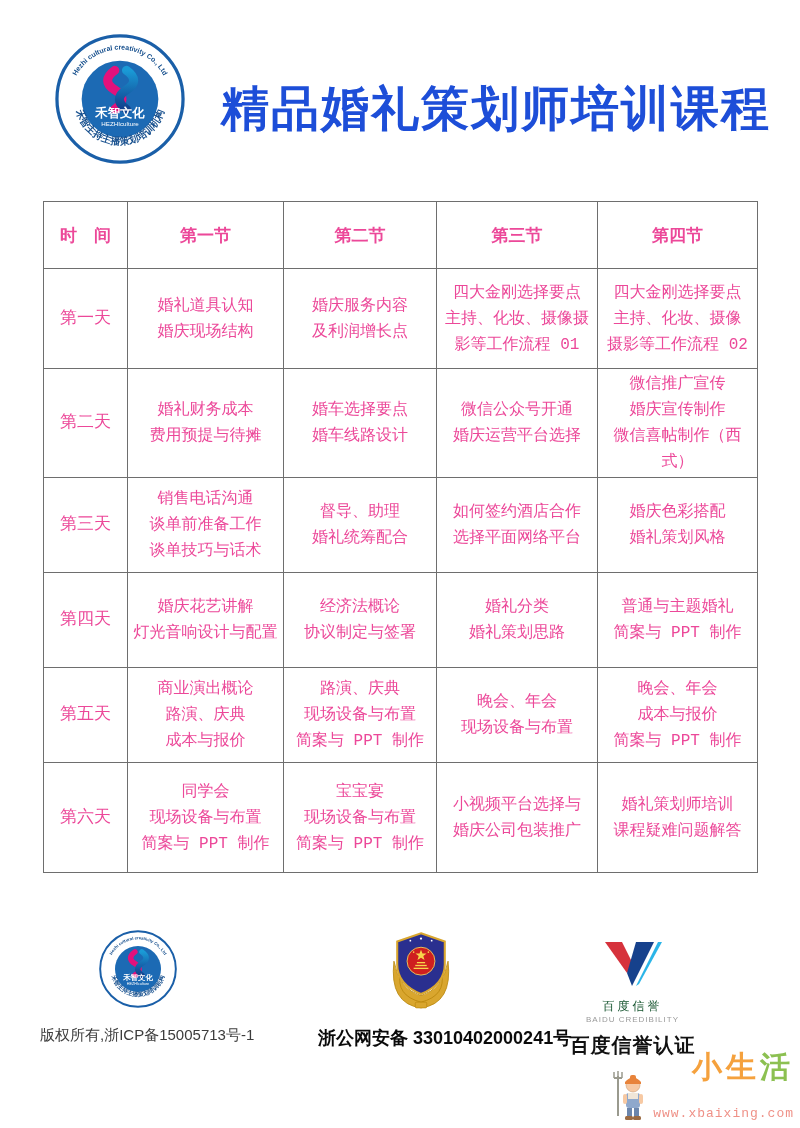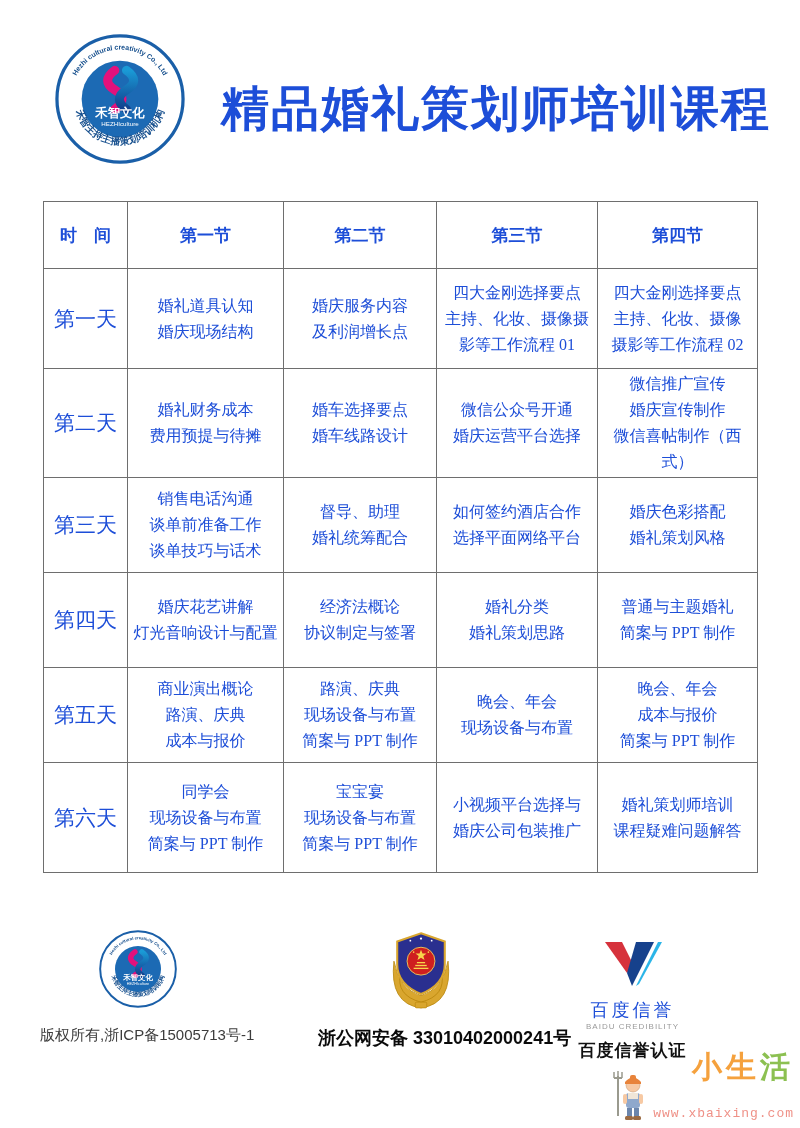--- a/index.html
+++ b/index.html
@@ -15,51 +15,51 @@
   .page-title {
     position:absolute; left:171px; top:78px; width:600px; height:62px;
     line-height:62px; text-align:right; font-size:48px; font-weight:bold;
     color:#1d4ed8; letter-spacing:2px; font-family:"Liberation Sans", sans-serif;
     white-space:nowrap;
   }
   
   .tbl-wrap { position:absolute; left:43px; top:201px; }
   table.schedule {
     border-collapse:collapse; table-layout:fixed; width:714px;
-    font-family:Liberation Serif, serif; color:#1d4ed8;
+    font-family:Liberation Mono, monospace; color:#ec4899;
   }
   table.schedule th, table.schedule td {
     border:1px solid #6e6e6e; text-align:center; vertical-align:middle;
     white-space:pre-line; padding:2px 4px;
   }
   table.schedule th { font-size:17px; font-weight:600; }
   table.schedule td { font-size:16px; line-height:26px; }
-  table.schedule td.day { font-size:21px; }
+  table.schedule td.day { font-size:17px; }
   table.schedule thead tr { height:67px; }
   table.schedule tbody tr:nth-child(1) { height:100px; }
   table.schedule tbody tr:nth-child(2),
   table.schedule tbody tr:nth-child(3),
   table.schedule tbody tr:nth-child(4),
   table.schedule tbody tr:nth-child(5) { height:95px; }
   table.schedule tbody tr:nth-child(6) { height:110px; }
   col.c0 { width:84px; } col.c1 { width:156px; } col.c2 { width:153px; }
   col.c3 { width:161px; } col.c4 { width:160px; }
   
   .footer-block { position:absolute; text-align:center; }
   .footer-left   { left:40px;  top:930px; width:195px; }
   .footer-center { left:318px; top:930px; width:205px; }
   .footer-right  { left:545px; top:940px; width:175px; }
   .hz-logo--footer { position:relative; display:inline-block; width:78px; height:78px; }
   .copyright-text { margin-top:14px; font-size:15px; color:#3c3c3c; white-space:nowrap;text-align:center; }
   .police-badge { display:inline-block; width:74px; height:82px; }
   .police-text { margin-top:10px; font-size:18px; font-weight:bold; color:#0a0a0a; white-space:nowrap; }
   .baidu-v { display:inline-block; width:60px; height:50px; }
-  .baidu-cn { margin-top:4px; font-size:18px; color:#1d4ed8; letter-spacing:3px; }
+  .baidu-cn { margin-top:4px; font-size:12px; color:#14532d; letter-spacing:3px; }
   .baidu-en { font-size:8px; color:#9a9a9a; letter-spacing:1px; }
-  .baidu-cert { margin-top:8px; font-size:17px; font-weight:bold; color:#111; letter-spacing:1px;text-align:center; }
+  .baidu-cert { margin-top:8px; font-size:20px; font-weight:bold; color:#111; letter-spacing:1px;text-align:center; }
   
   .watermark { position:absolute; right:6px; bottom:6px; display:flex; align-items:flex-end; }
   .wm-farmer { width:40px; height:52px; margin-right:2px; }
   .wm-textcol { display:flex; flex-direction:column; align-items:flex-end; }
   .wm-name { font-size:30px; font-weight:bold; letter-spacing:4px; line-height:30px;
              font-family:"Liberation Sans", sans-serif; }
   .wm-url { font-size:13px; color:#ef9187; letter-spacing:1px; line-height:16px;
             font-family:"Liberation Mono", monospace; }
 </style>
 </head>

